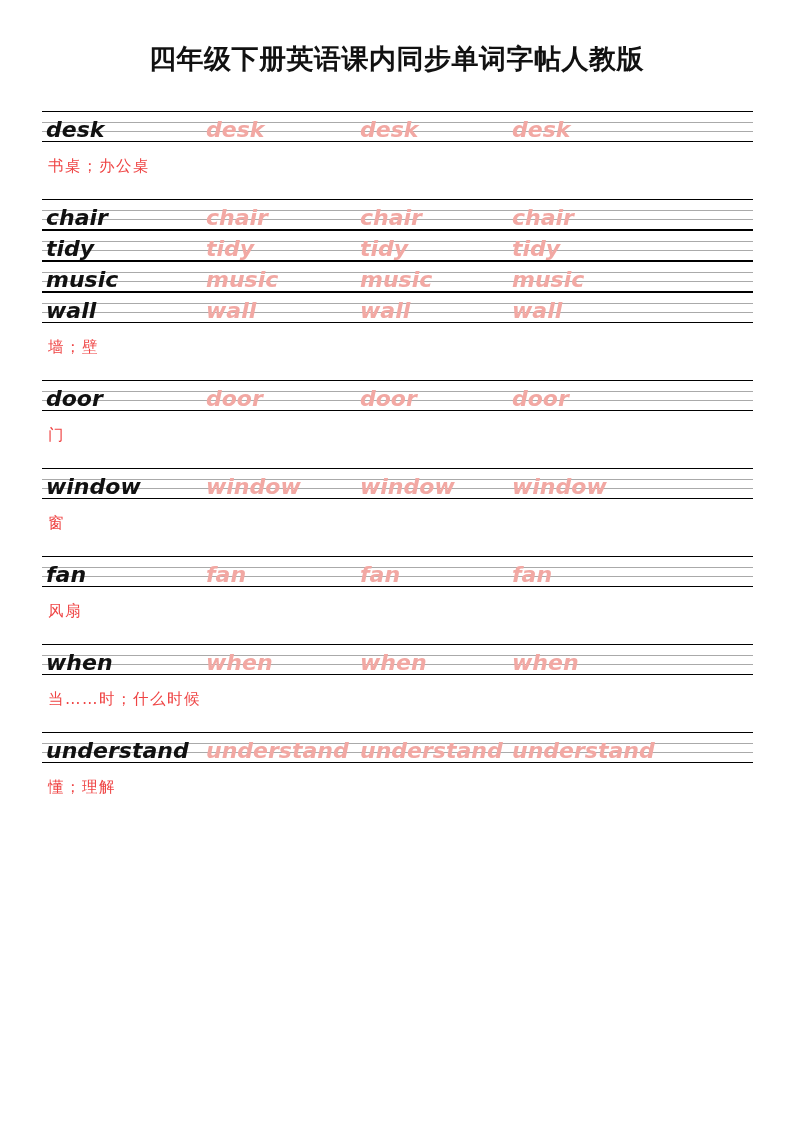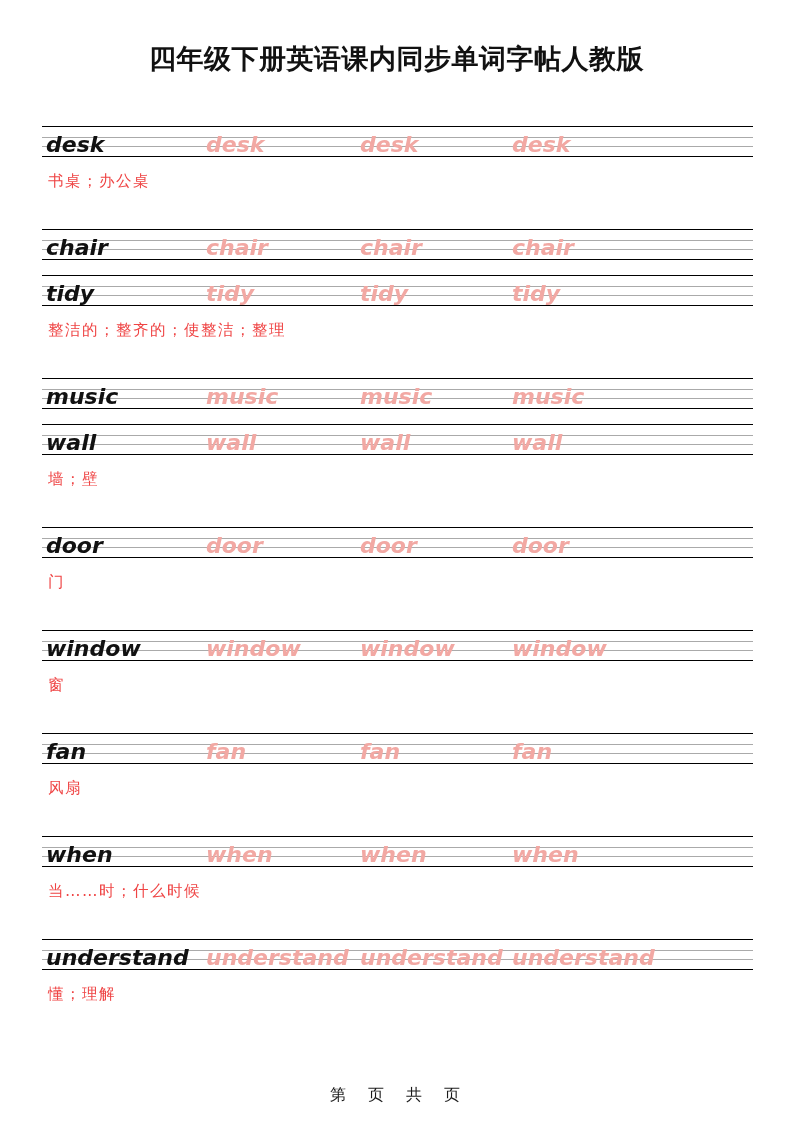--- a/index.html
+++ b/index.html
@@ -42,21 +42,20 @@
   .sheet {
     position: absolute;
     left: 42px;
     top: 108px;
     width: 711px;
   }
 
   .entry {
     position: relative;
     width: 100%;
-    margin-top: 15px;
   }
 
   
   .grid-row {
     position: relative;
     height: 31px;
     width: 100%;
     border-top: 1.6px solid #000000;
     border-bottom: 1.6px solid #000000;
     box-sizing: border-box;
@@ -172,23 +171,20 @@
         <div class="grid-row">
           <div class="guide g1"></div>
           <div class="guide g2"></div>
           <div class="word-layer">
             <div class="word model">tidy</div>
             <div class="word trace c1">tidy</div>
             <div class="word trace c2">tidy</div>
             <div class="word trace c3">tidy</div>
           </div>
         </div>
-        <div class="meaning-row">
-          <div class="meaning">整洁的；整齐的；使整洁；整理</div>
-        </div>
       </div>
       <div class="entry">
         <div class="grid-row">
           <div class="guide g1"></div>
           <div class="guide g2"></div>
           <div class="word-layer">
             <div class="word model">music</div>
             <div class="word trace c1">music</div>
             <div class="word trace c2">music</div>
             <div class="word trace c3">music</div>
@@ -280,15 +276,14 @@
             <div class="word trace c2">understand</div>
             <div class="word trace c3">understand</div>
           </div>
         </div>
         <div class="meaning-row">
           <div class="meaning">懂；理解</div>
         </div>
       </div>
     </div>
 
-  <div class="footer">第　页　共　页</div>
 
 </div>
 
 </body></html>

